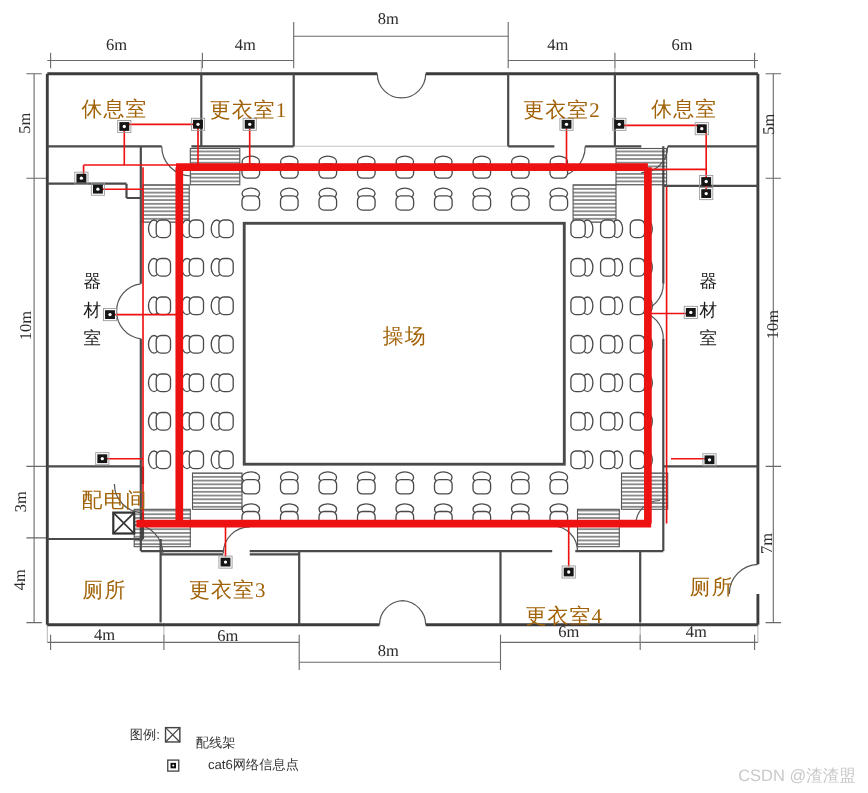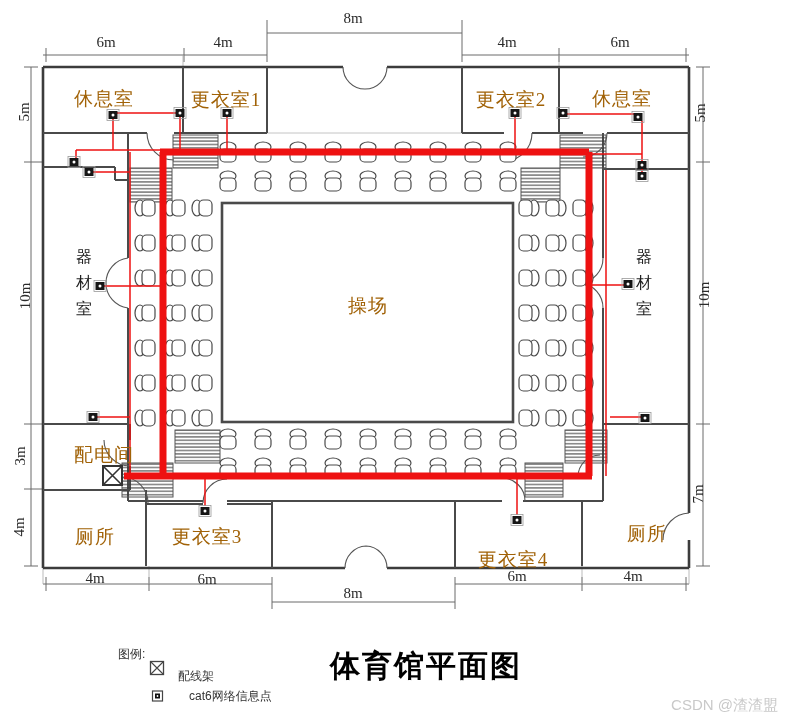--- a/index.html
+++ b/index.html
@@ -310,18 +310,17 @@
   <div class="dim rot" style="left:19px;top:527px">4m</div>
   <div class="dim rot" style="left:700px;top:113px">5m</div>
   <div class="dim rot" style="left:704px;top:295px">10m</div>
   <div class="dim rot" style="left:698px;top:494px">7m</div>
   <div class="dim" style="left:95px;top:578px">4m</div>
   <div class="dim" style="left:207px;top:579px">6m</div>
   <div class="dim" style="left:353px;top:593px">8m</div>
   <div class="dim" style="left:517px;top:576px">6m</div>
   <div class="dim" style="left:633px;top:576px">4m</div>
 
-  <div class="legend-txt" style="left:118px;top:654px">图例:</div>
+  <div class="legend-txt" style="left:118px;top:668px">图例:</div>
   <div class="legend-txt" style="left:178px;top:676px">配线架</div>
   <div class="legend-txt" style="left:189px;top:696px">cat6网络信息点</div>
-  <div class="title" style="left:426px;top:666px">体育馆平面图</div>
   <div class="wm">CSDN @渣渣盟</div>
 </div>
 
 </body></html>

